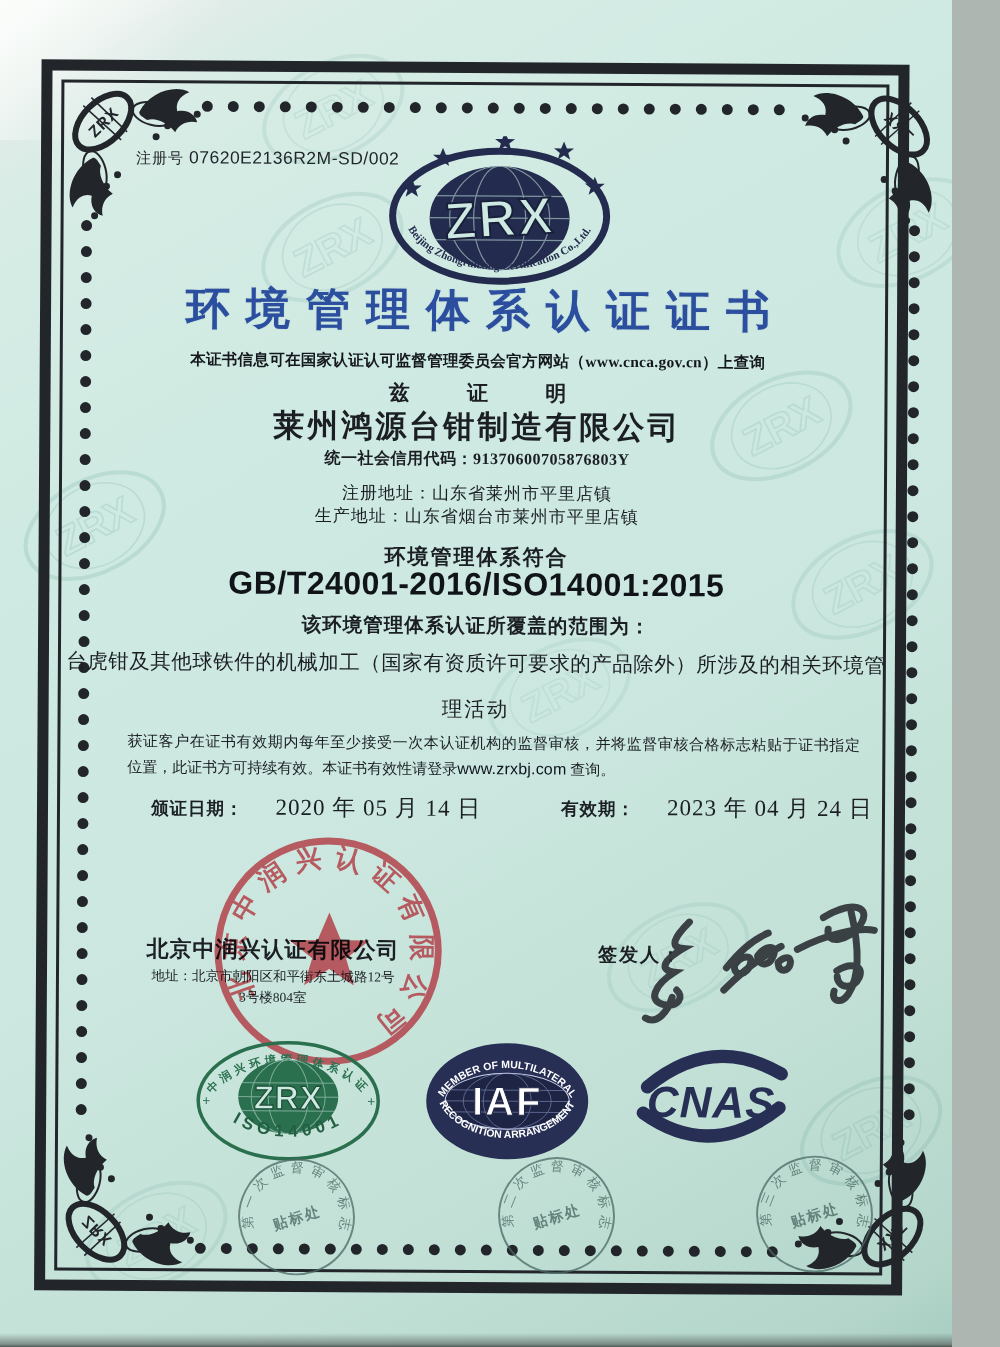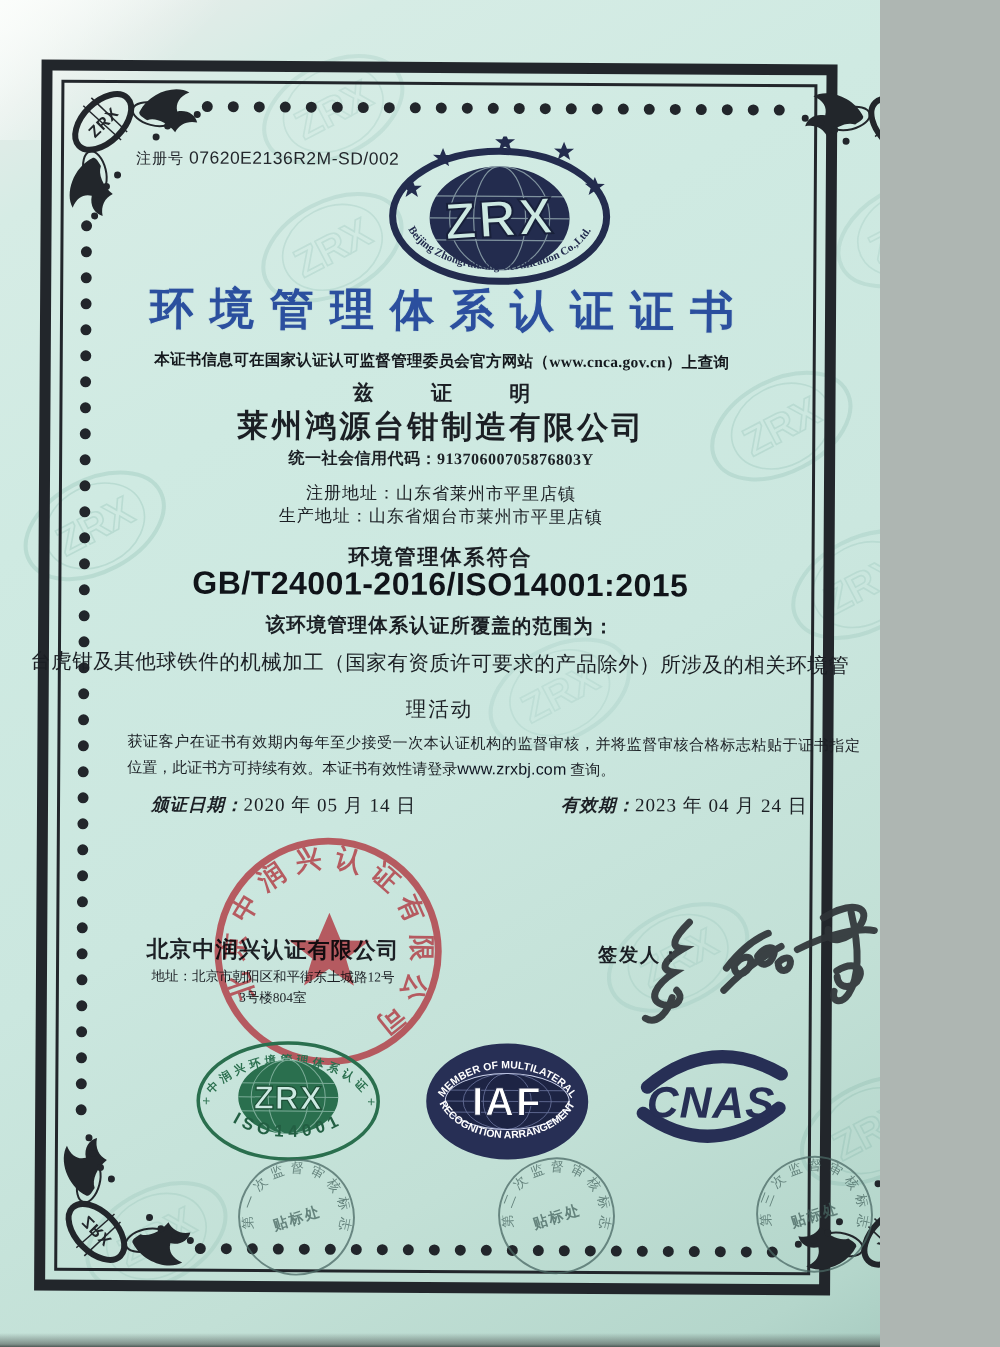--- a/index.html
+++ b/index.html
@@ -1,16 +1,16 @@
 <!DOCTYPE html>
 <html><head>
 <meta charset="utf-8">
 <style>
   html,body{margin:0;padding:0;background:#aeb6b2;}
-  .photo{position:relative;width:880px;height:1347px;overflow:hidden;
+  .photo{position:relative;width:952px;height:1347px;overflow:hidden;
     background:linear-gradient(150deg,#f3f7f4 0%,#e2ece8 6%,#d6ece5 12%,#cfeae2 30%,#cbe7df 55%,#c2e0d6 78%,#b4d6cb 95%,#a9cdc2 100%);
     font-family:"Liberation Serif",serif;color:#1b1f24;}
   .photo::after{content:"";position:absolute;left:0;right:0;bottom:0;height:14px;
     background:linear-gradient(180deg,rgba(90,100,96,0) 0%,rgba(70,78,75,.55) 80%,rgba(50,56,54,.8) 100%);}
   .photo::before{content:"";position:absolute;left:0;top:0;width:220px;height:140px;
     background:linear-gradient(135deg,rgba(252,254,252,.9) 0%,rgba(252,254,252,0) 65%);}
   .sheet{position:absolute;inset:0;transform:rotate(.35deg);transform-origin:50% 48%;}
   .frame-outer{position:absolute;left:38px;top:62px;right:46px;bottom:54px;border:11px solid #22262b;}
   .frame-inner{position:absolute;left:58px;top:82px;right:66px;bottom:74px;border:3px solid #22262b;}
   .ornament,.wm-layer{position:absolute;pointer-events:none;}
@@ -33,22 +33,22 @@
   .conform{top:543px;font-size:21px;font-weight:bold;letter-spacing:2px;}
   .std{top:566px;font-family:"Liberation Sans",sans-serif;font-weight:bold;font-size:32px;letter-spacing:.5px;color:#101419;}
   .scope-intro{top:612px;font-size:19.5px;font-weight:bold;letter-spacing:1px;}
   .scope1{top:649px;font-size:20.5px;letter-spacing:.5px;white-space:nowrap;}
   .scope2{top:695px;font-size:20.5px;letter-spacing:2px;}
   .note{left:128px;top:731px;width:748px;font-size:15px;line-height:25px;color:#1b1f24;}
   .note .l1{white-space:nowrap;letter-spacing:.6px;}
   .note .url{font-family:"Liberation Sans",sans-serif;font-weight:normal;font-size:16px;color:#0e1420;letter-spacing:.2px;}
   .date-issue{left:152px;top:793px;}
   .date-valid{left:562px;top:791px;}
-  .date-label{font-size:17.5px;font-weight:bold;letter-spacing:1px;font-style:italic;}
-  .date-value{font-size:19px;letter-spacing:1px;}
+  .date-label{font-size:17.5px;font-weight:bold;letter-spacing:1px;}
+  .date-value{font-size:23px;letter-spacing:1px;margin-left:32px;}
   .issuer-name{left:116px;top:936px;width:318px;text-align:center;font-size:22px;font-weight:bold;letter-spacing:1px;}
   .issuer-a1{left:96px;top:969px;width:358px;text-align:center;font-size:13.5px;}
   .issuer-a2{left:96px;top:990px;width:358px;text-align:center;font-size:13.5px;}
   .stamp{left:212px;top:834px;width:236px;height:236px;mix-blend-mode:multiply;opacity:.86;}
   .signer{left:600px;top:941px;font-size:19px;font-weight:bold;letter-spacing:2px;}
   .signature{left:632px;top:890px;width:258px;height:140px;}
   .mark-zrx{left:188px;top:1034px;width:206px;height:144px;}
   .mark-iaf{left:426px;top:1038px;width:168px;height:126px;}
   .mark-cnas{left:634px;top:1044px;width:160px;height:104px;}
   .cnas-text{left:800px;top:1046px;width:180px;color:#2a3560;}

